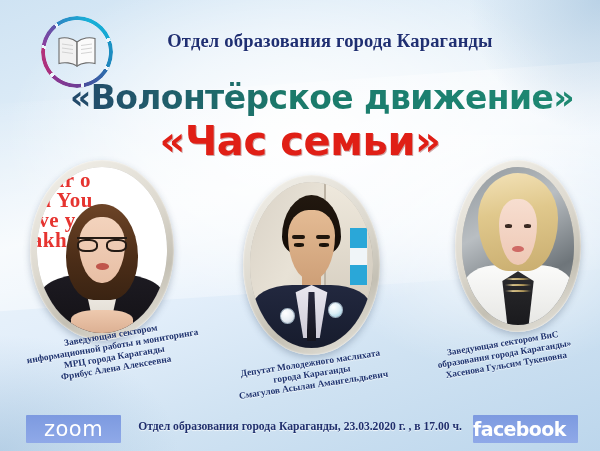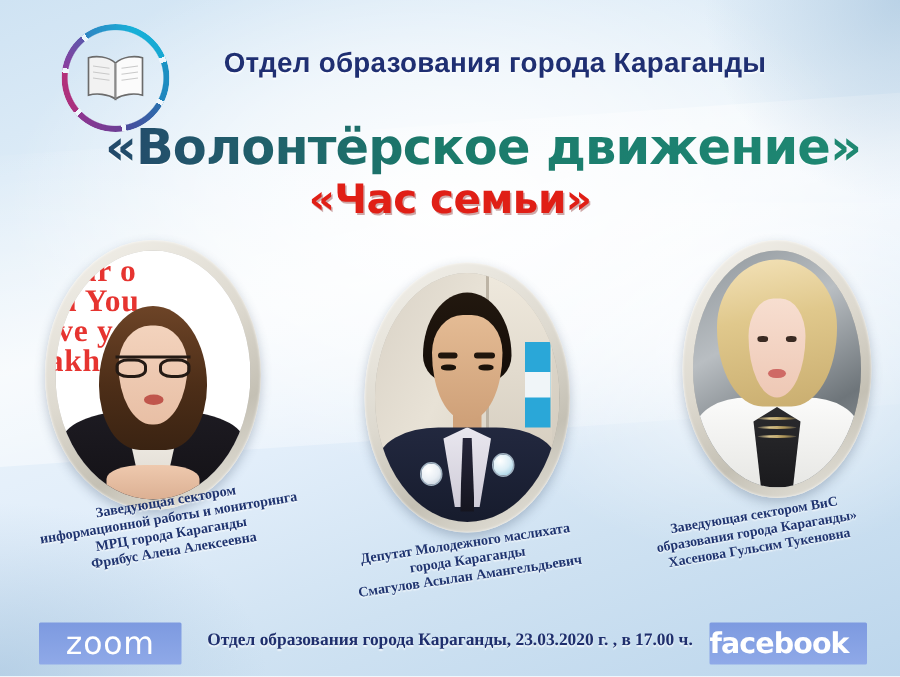--- a/index.html
+++ b/index.html
@@ -105,21 +105,21 @@
     width: 42px; height: 34px;
   }
 
   
   .org-title {
     position: absolute;
     left: 0; right: 0;
     top: 31px;
     text-align: center;
     padding-left: 60px;
-    font-family: Liberation Sans, sans-serif;
+    font-family: Liberation Serif, serif;
     font-weight: bold;
     font-size: 18.5px;
     letter-spacing: 0.2px;
     color: #1f2f72;
     text-shadow: 0 1px 1px rgba(255,255,255,0.8);
   }
   .main-title {
     position: absolute;
     left: 0; right: 0;
     top: 78px;
@@ -136,21 +136,21 @@
     filter: drop-shadow(0 1px 0 rgba(255,255,255,0.75));
     padding-left: 44px;
   }
   .sub-title {
     position: absolute;
     left: 0; right: 0;
     top: 118px;
     text-align: center;
     font-family: "DejaVu Sans", sans-serif;
     font-weight: bold;
-    font-size: 27px;
+    font-size: 40px;
     letter-spacing: -0.4px;
     color: #e01f16;
     text-shadow: 1px 1px 0 rgba(120,10,5,0.35), 0 1px 2px rgba(255,255,255,0.5);
   }
 
   
   .portrait {
     position: absolute;
     border-radius: 50%;
     background: linear-gradient(150deg, #f4f2ec 0%, #ddd9cf 45%, #c4c0b4 70%, #eceae3 100%);

